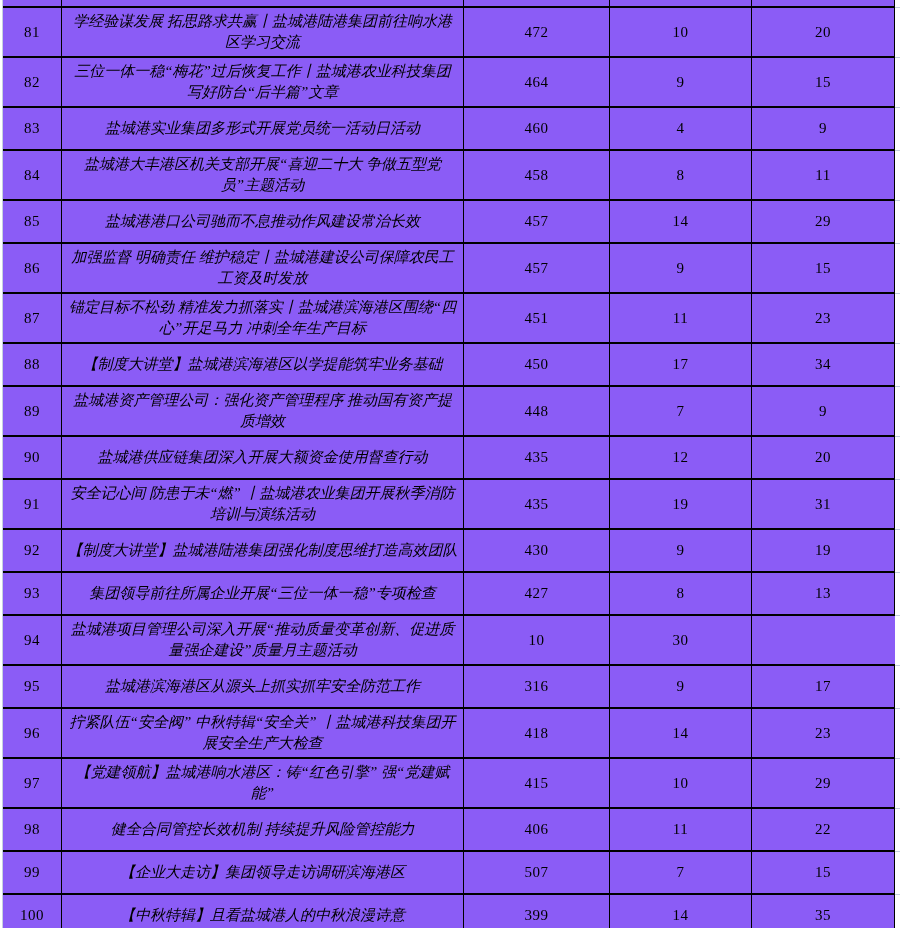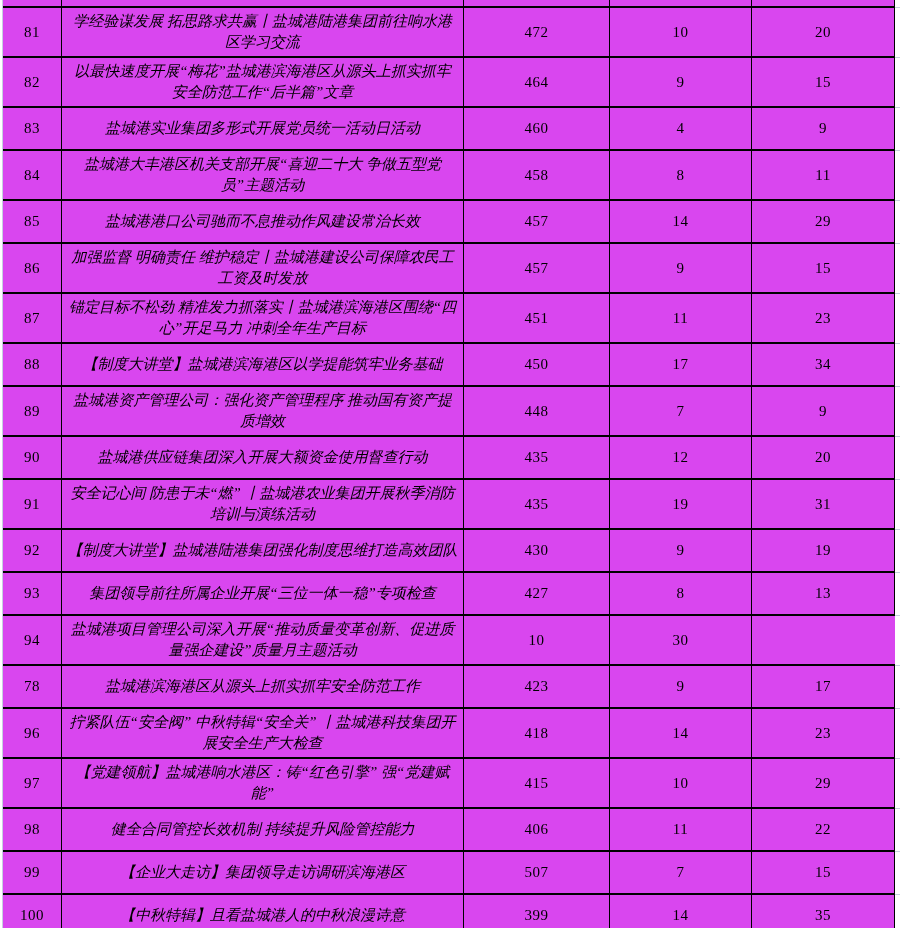--- a/index.html
+++ b/index.html
@@ -29,21 +29,21 @@
     position: absolute;
     left: 3px;
     top: 0;
     width: 892px;
   }
   .row {
     position: relative;
     display: grid;
     grid-template-columns: 59px 402px 146px 142px 1fr;
     border-bottom: 2px solid #000000;
-    background: #d946ef;
+    background: #8b5cf6;
   }
   
   .row::after {
     content: "";
     position: absolute;
     right: -5px;
     bottom: -1.5px;
     width: 5px;
     height: 1px;
     background: #c7d1e0;
@@ -93,21 +93,21 @@
   <div class="row data-row">
     <div class="cell c-num">81</div>
     <div class="cell c-title">学经验谋发展 拓思路求共赢丨盐城港陆港集团前往响水港区学习交流</div>
     <div class="cell c-v1">472</div>
     <div class="cell c-v2">10</div>
     <div class="cell c-v3">20</div>
   </div>
 
   <div class="row data-row">
     <div class="cell c-num">82</div>
-    <div class="cell c-title">以最快速度开展“梅花”盐城港滨海港区从源头上抓实抓牢安全防范工作“后半篇”文章</div>
+    <div class="cell c-title">三位一体一稳“梅花”过后恢复工作丨盐城港农业科技集团写好防台“后半篇”文章</div>
     <div class="cell c-v1">464</div>
     <div class="cell c-v2">9</div>
     <div class="cell c-v3">15</div>
   </div>
 
   <div class="row data-row">
     <div class="cell c-num">83</div>
     <div class="cell c-title">盐城港实业集团多形式开展党员统一活动日活动</div>
     <div class="cell c-v1">460</div>
     <div class="cell c-v2">4</div>
@@ -195,23 +195,23 @@
   </div>
 
   <div class="row data-row">
     <div class="cell c-num">94</div>
     <div class="cell c-title">盐城港项目管理公司深入开展“推动质量变革创新、促进质量强企建设”质量月主题活动</div>
     <div class="cell c-v2">10</div>
     <div class="cell c-v3">30</div>
   </div>
 
   <div class="row data-row">
-    <div class="cell c-num">78</div>
+    <div class="cell c-num">95</div>
     <div class="cell c-title">盐城港滨海港区从源头上抓实抓牢安全防范工作</div>
-    <div class="cell c-v1">423</div>
+    <div class="cell c-v1">316</div>
     <div class="cell c-v2">9</div>
     <div class="cell c-v3">17</div>
   </div>
 
   <div class="row data-row">
     <div class="cell c-num">96</div>
     <div class="cell c-title">拧紧队伍“安全阀” 中秋特辑“安全关” 丨盐城港科技集团开展安全生产大检查</div>
     <div class="cell c-v1">418</div>
     <div class="cell c-v2">14</div>
     <div class="cell c-v3">23</div>

